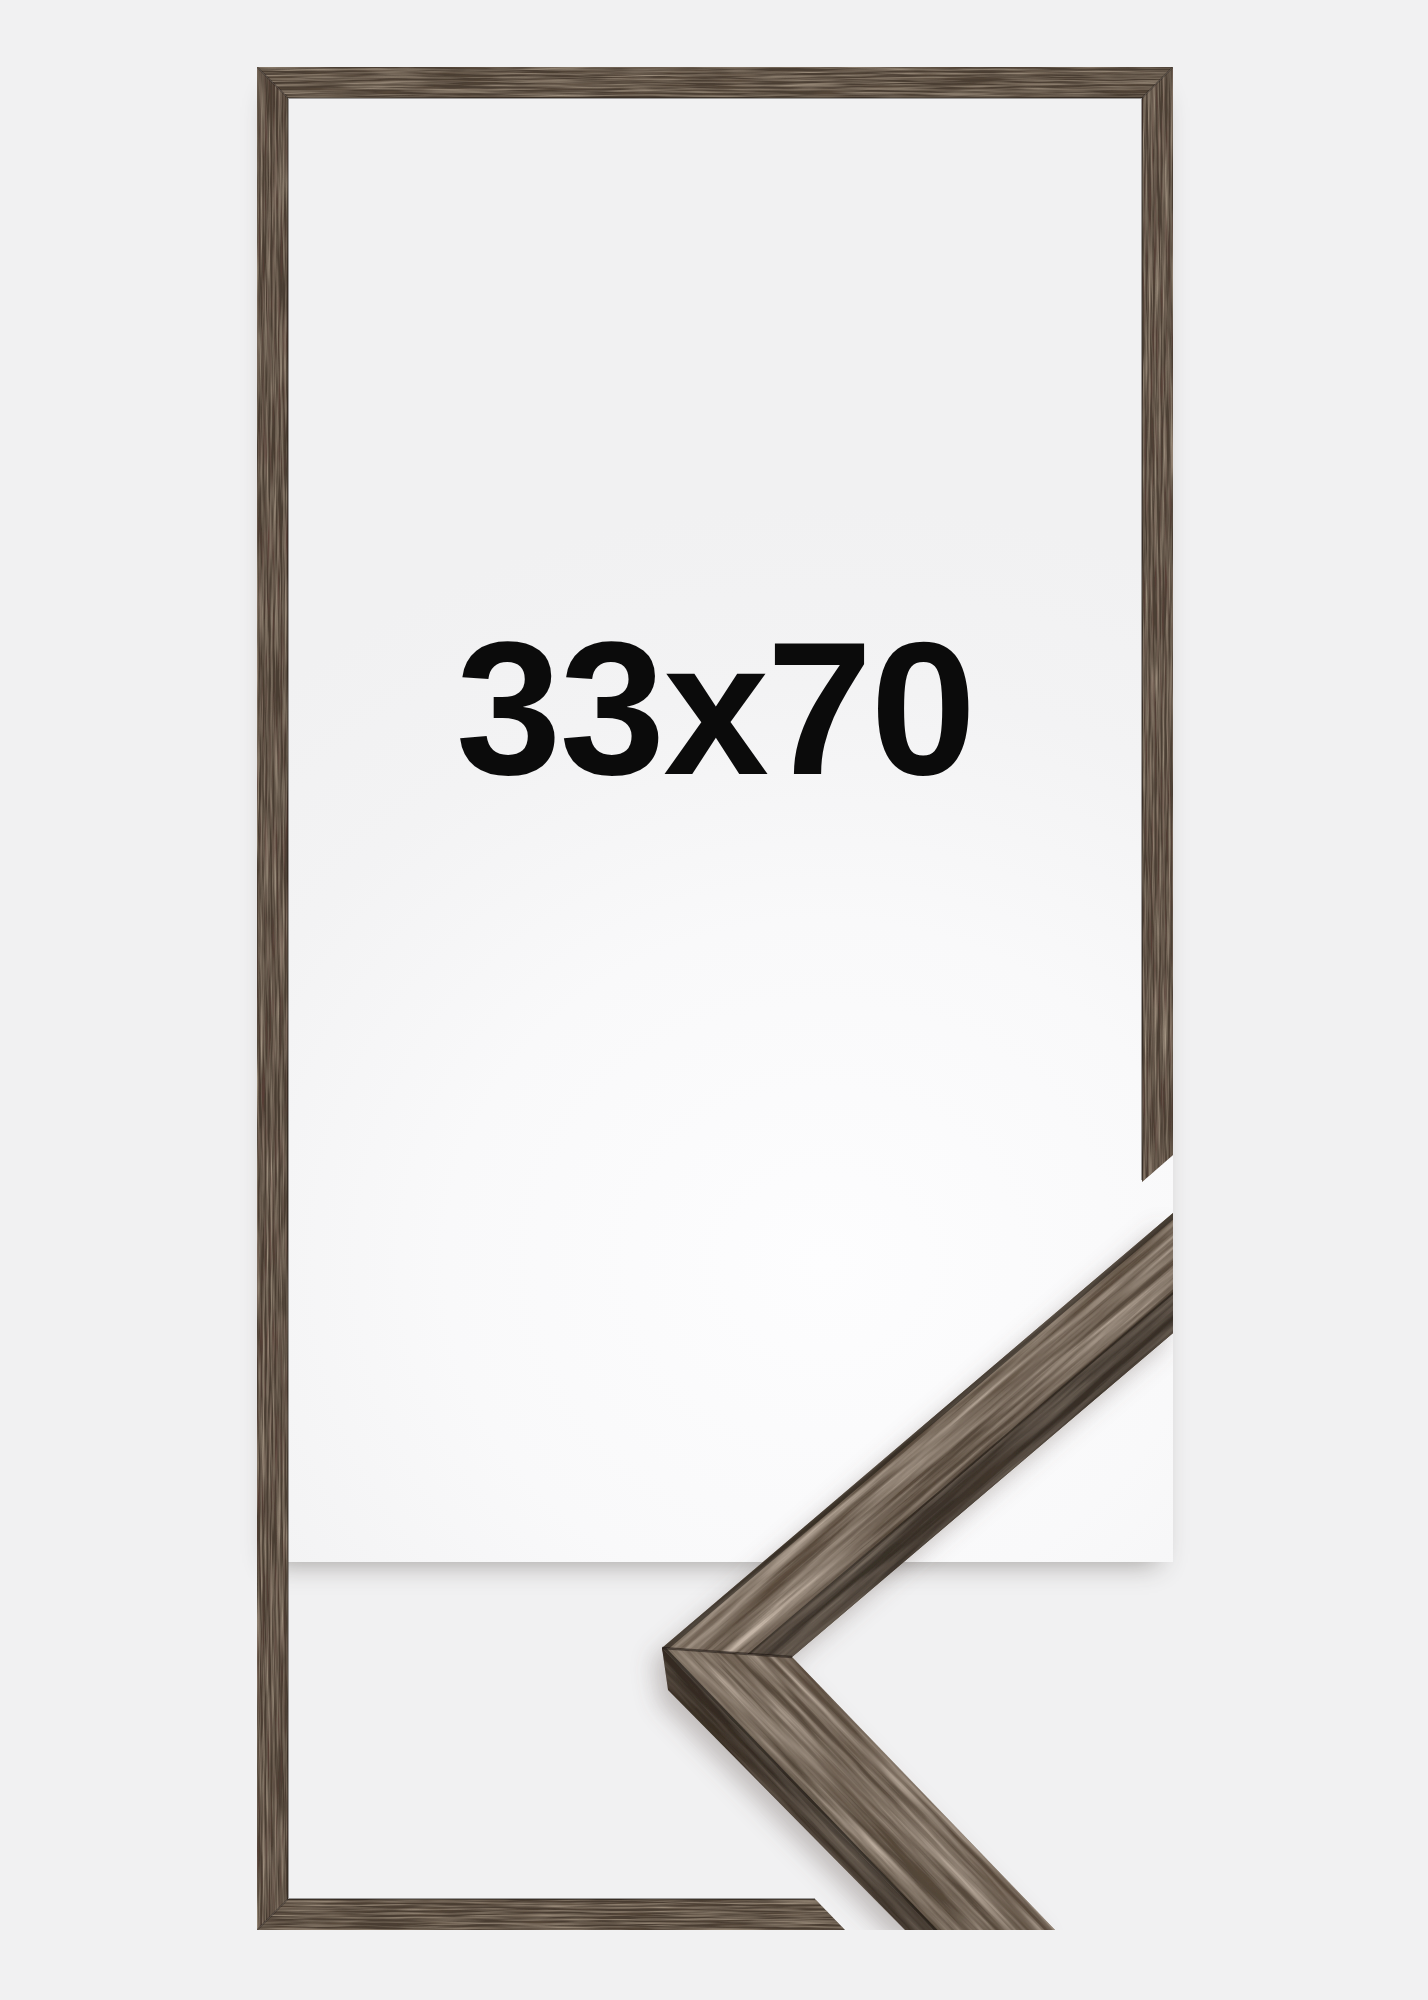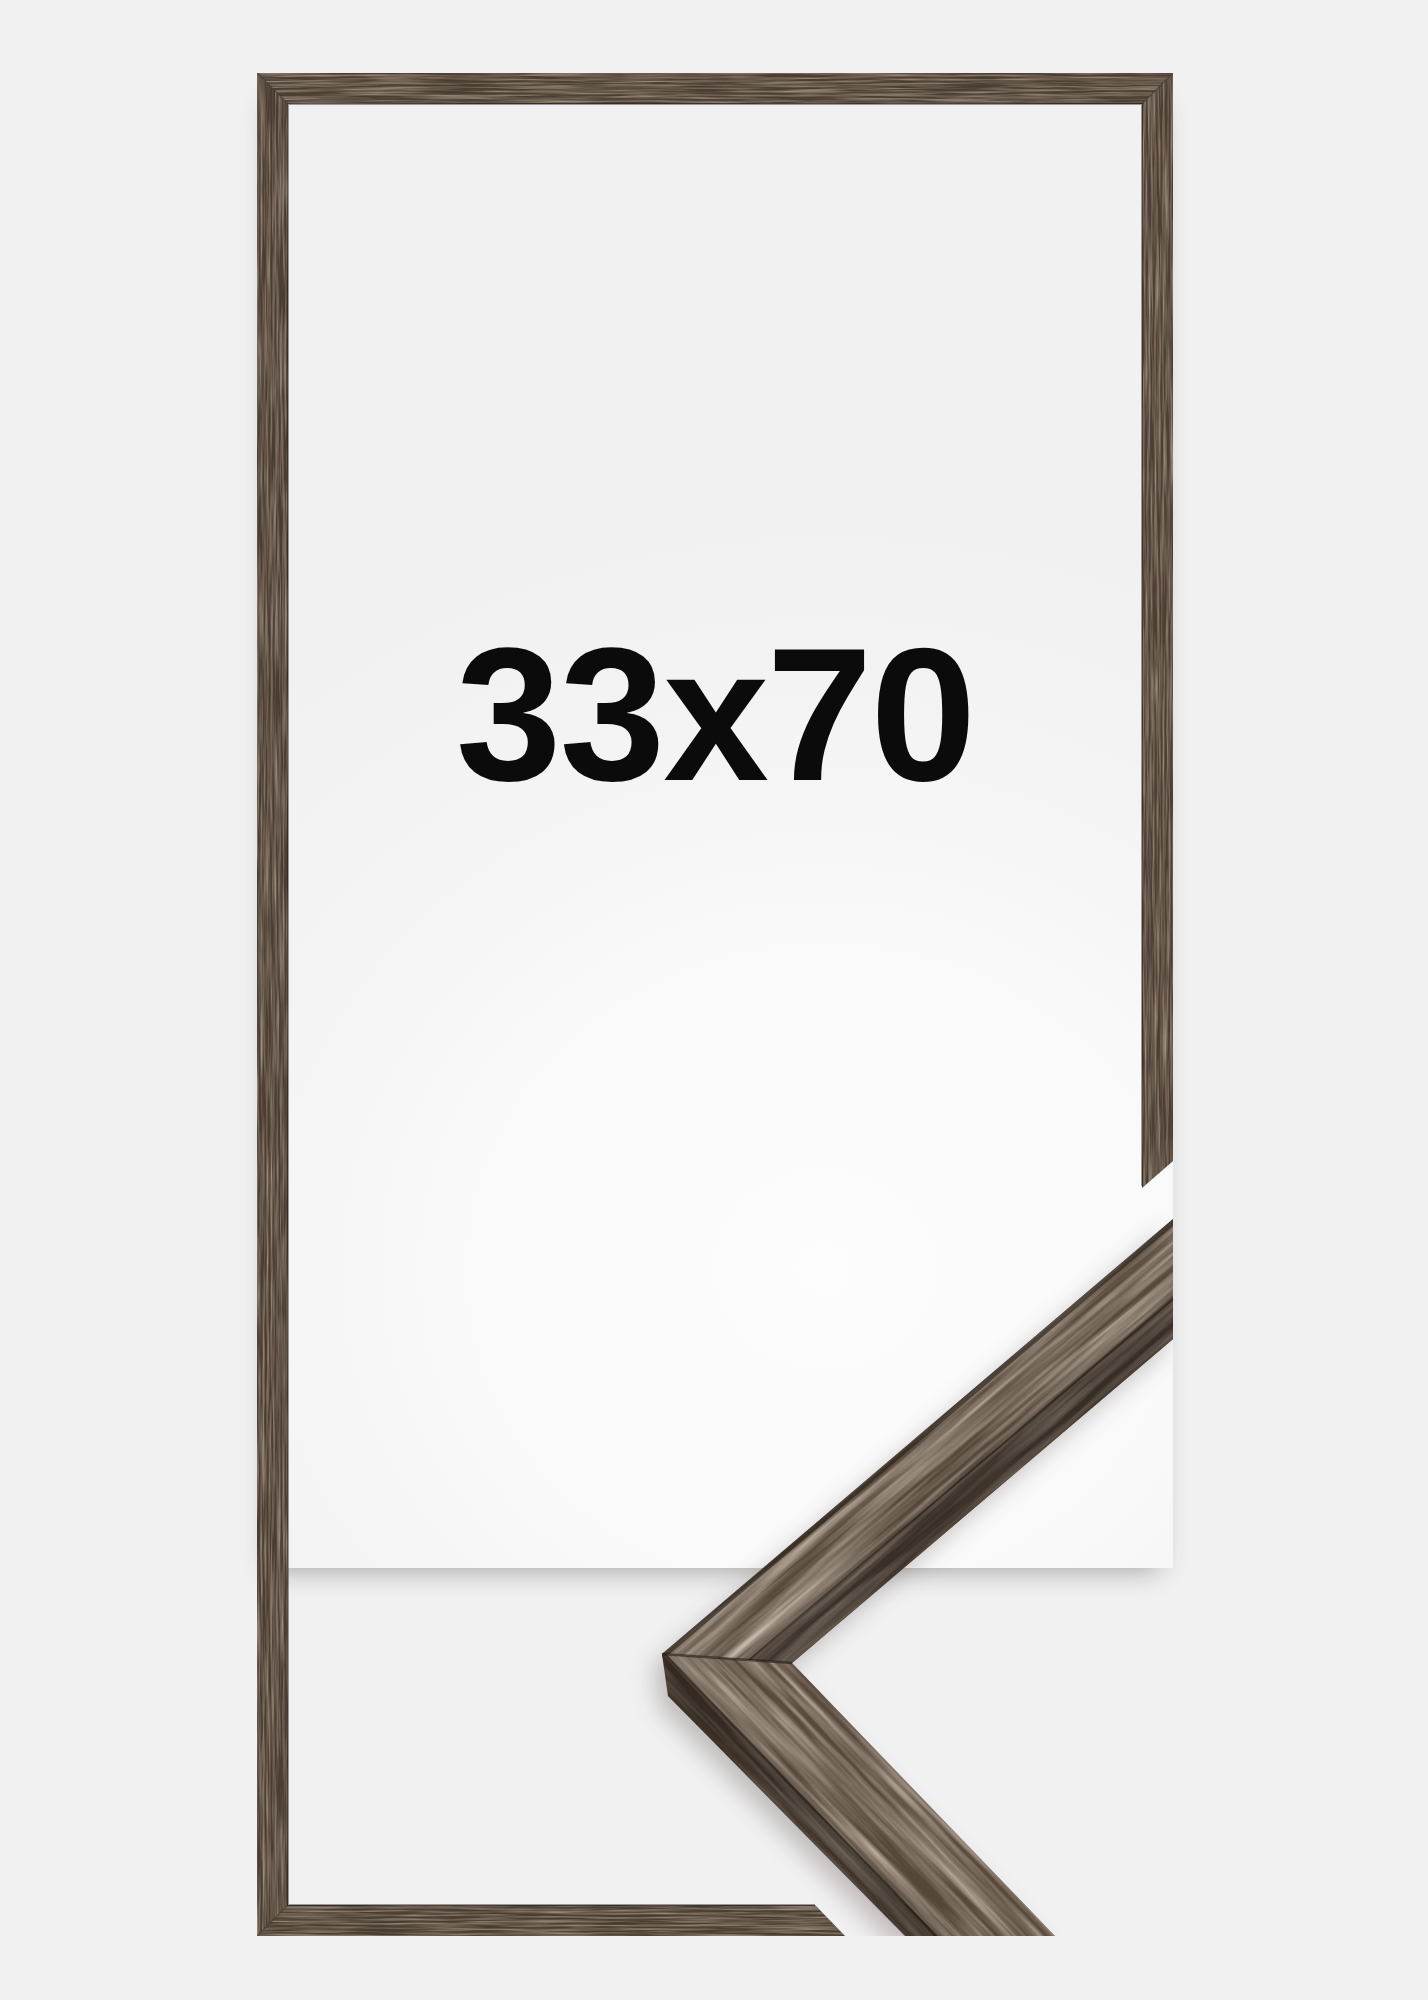--- a/index.html
+++ b/index.html
@@ -10,21 +10,21 @@
   html,body{margin:0;padding:0;background:var(--page-bg);}
   .page{
     position:relative;
     width:1428px;height:2000px;
     background:var(--page-bg);
     overflow:hidden;
     font-family:"Liberation Sans",sans-serif;
   }
   
   .photo-canvas{
-    position:absolute;left:257px;top:73px;width:916px;height:1495px;
+    position:absolute;left:257px;top:67px;width:916px;height:1495px;
     background:radial-gradient(ellipse 840px 760px at 62% 80%,
                 #fdfdfe 0%, #f9f9fa 45%, #f3f3f4 76%, #f1f1f2 100%);
     box-shadow:0 16px 26px -15px rgba(55,48,42,.45);
   }
   .frame-svg{position:absolute;inset:0;display:block;}
   .size-label{
     position:absolute;top:546px;left:0;width:100%;
     text-align:center;
     font-size:190px;font-weight:700;letter-spacing:-2px;line-height:1;
     color:var(--label-color);white-space:nowrap;

